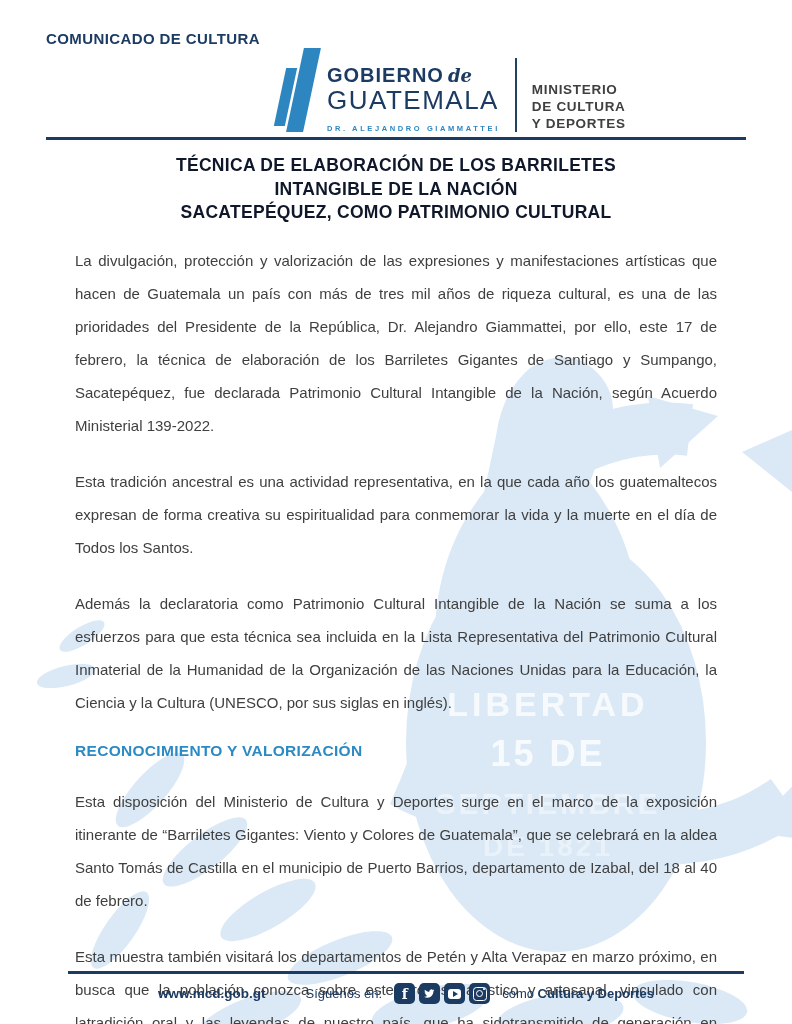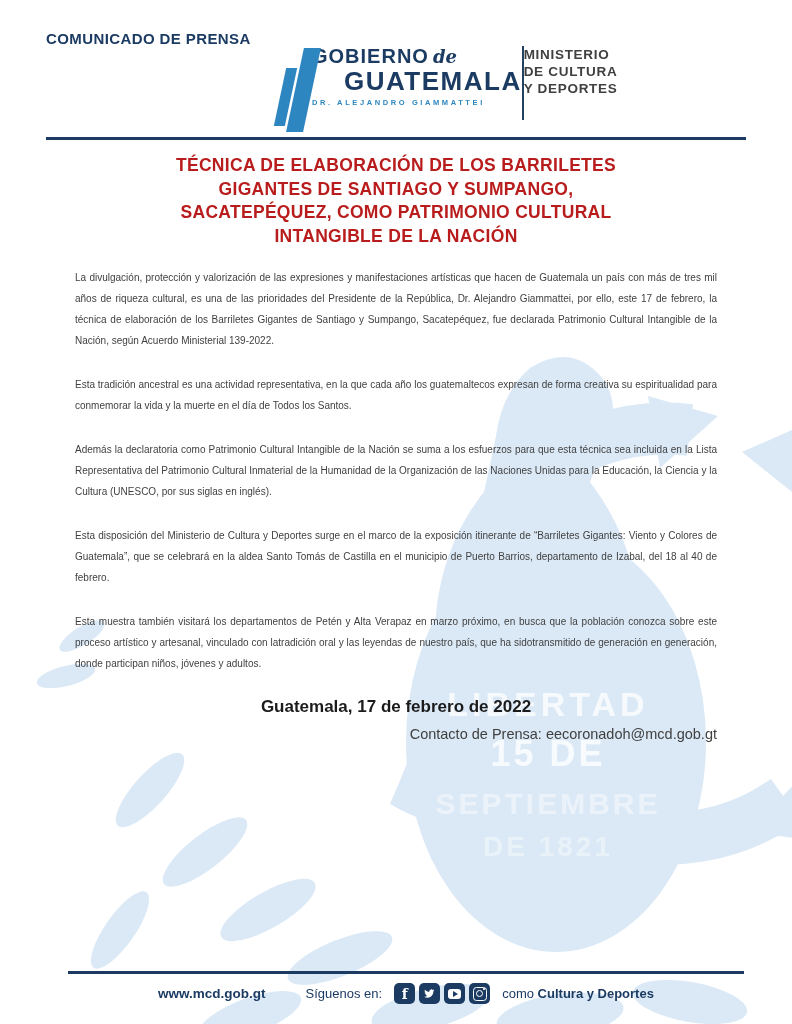--- a/index.html
+++ b/index.html
@@ -16,47 +16,47 @@
 
   
   .header{position:relative;height:140px;}
   .kicker{
     position:absolute;left:46px;top:30px;
     font-size:15px;font-weight:bold;letter-spacing:.4px;
     color:#1c3b63;
   }
   .logo-row{
     position:absolute;left:280px;top:46px;
-    display:flex;align-items:flex-start;
+    display:flex;align-items:flex-end;gap:15px;
   }
   .bars{display:flex;align-items:flex-end;gap:4px;height:86px;}
   .bar{background:#2e86c1;transform:skewX(-12deg);}
   .bar.small{width:11px;height:58px;margin-bottom:6px;}
   .bar.big{width:17px;height:84px;}
   .gob-block{line-height:1;}
   .gob-line1{font-size:20px;font-weight:bold;color:#1c3b63;letter-spacing:1px;}
   .gob-de{font-family:"DejaVu Serif",serif;font-style:italic;font-weight:bold;font-size:18px;letter-spacing:0;margin-left:4px;}
-  .gob-line2{font-size:26px;font-weight:bold;color:#1c3b63;letter-spacing:1.5px;margin-top:2px;margin-left:32px;}
-  .gob-line3{font-size:7.5px;font-weight:bold;color:#2e86c1;letter-spacing:2.6px;margin-top:5px;}
+  .gob-line2{font-size:26px;font-weight:normal;color:#1c3b63;letter-spacing:1.5px;margin-top:2px;}
+  .gob-line3{font-size:7.5px;font-weight:bold;color:#2e86c1;letter-spacing:2.6px;margin-top:12px;}
   .logo-divider{width:2px;height:74px;background:#23425f;}
   .ministry{line-height:17px;font-size:13.5px;font-weight:bold;color:#404040;letter-spacing:.7px;}
   .rule{position:absolute;left:46px;right:46px;top:137px;height:3px;background:#1c3b63;}
 
   
   .title{margin:14px 40px 0 40px;text-align:center;}
   .title-line{
-    font-size:17.5px;font-weight:bold;color:#b91c1c;
+    font-size:17.5px;font-weight:bold;color:#0f172a;
     line-height:23.5px;letter-spacing:.3px;
   }
 
   
   .main{width:642px;margin:19px auto 0 auto;}
   .main p{
     margin:0 0 23px 0;
-    font-size:10px;line-height:21px;color:#3f3f3f;
+    font-size:15px;line-height:33px;color:#3f3f3f;
     text-align:justify;
   }
   .subheading{
     margin:0 0 25px 0;
     font-size:15.5px;font-weight:bold;color:#2b8ac4;letter-spacing:.3px;
   }
   .dateline{
     margin-top:3px;text-align:center;
     font-size:17px;font-weight:bold;color:#1b1b1b;
   }
@@ -124,21 +124,21 @@
       <text x="548" y="716" font-size="34" letter-spacing="4" opacity="0.78">LIBERTAD</text>
       <text x="548" y="766" font-size="36" letter-spacing="3" opacity="0.82">15 DE</text>
       <text x="548" y="814" font-size="30" letter-spacing="3" opacity="0.45">SEPTIEMBRE</text>
       <text x="548" y="856" font-size="28" letter-spacing="3" opacity="0.4">DE 1821</text>
     </g>
   </svg>
 
   <div class="content">
 
     <div class="header">
-      <div class="kicker">COMUNICADO DE PRENSA</div>
+      <div class="kicker">COMUNICADO DE CULTURA</div>
 
       <div class="logo-row">
         <div class="bars">
           <div class="bar small"></div>
           <div class="bar big"></div>
         </div>
         <div class="gob-block">
           <div class="gob-line1">
             <span>GOBIERNO</span><span class="gob-de">de</span>
           </div>
@@ -151,30 +151,30 @@
           <div>DE CULTURA</div>
           <div>Y DEPORTES</div>
         </div>
       </div>
 
       <div class="rule"></div>
     </div>
 
     <h1 class="title" style="margin-bottom:0;">
       <div class="title-line">TÉCNICA DE ELABORACIÓN DE LOS BARRILETES</div>
-      <div class="title-line">GIGANTES DE SANTIAGO Y SUMPANGO,</div>
+      <div class="title-line">INTANGIBLE DE LA NACIÓN</div>
       <div class="title-line">SACATEPÉQUEZ, COMO PATRIMONIO CULTURAL</div>
-      <div class="title-line">INTANGIBLE DE LA NACIÓN</div>
     </h1>
 
     <div class="main">
       <p>La divulgación, protección y valorización de las expresiones y manifestaciones artísticas que hacen de Guatemala un país con más de tres mil años de riqueza cultural, es una de las prioridades del Presidente de la República, Dr. Alejandro Giammattei, por ello, este 17 de febrero, la técnica de elaboración de los Barriletes Gigantes de Santiago y Sumpango, Sacatepéquez, fue declarada Patrimonio Cultural Intangible de la Nación, según Acuerdo Ministerial 139-2022.</p>
       <p>Esta tradición ancestral es una actividad representativa, en la que cada año los guatemaltecos expresan de forma creativa su espiritualidad para conmemorar la vida y la muerte en el día de Todos los Santos.</p>
       <p>Además la declaratoria como Patrimonio Cultural Intangible de la Nación se suma a los esfuerzos para que esta técnica sea incluida en la Lista Representativa del Patrimonio Cultural Inmaterial de la Humanidad de la Organización de las Naciones Unidas para la Educación, la Ciencia y la Cultura (UNESCO, por sus siglas en inglés).</p>
 
+      <div class="subheading">RECONOCIMIENTO Y VALORIZACIÓN</div>
 
       <p>Esta disposición del Ministerio de Cultura y Deportes surge en el marco de la exposición itinerante de “Barriletes Gigantes: Viento y Colores de Guatemala”, que se celebrará en la aldea Santo Tomás de Castilla en el municipio de Puerto Barrios, departamento de Izabal, del 18 al 40 de febrero.</p>
       <p>Esta muestra también visitará los departamentos de Petén y Alta Verapaz en marzo próximo, en busca que la población conozca sobre este proceso artístico y artesanal, vinculado con latradición oral y las leyendas de nuestro país, que ha sidotransmitido de generación en generación, donde participan niños, jóvenes y adultos.</p>
 
       <div class="dateline">Guatemala, 17 de febrero de 2022</div>
       <div class="contact">Contacto de Prensa: eecoronadoh@mcd.gob.gt</div>
     </div>
 
     <div class="footer">
       <div class="footer-rule"></div>

